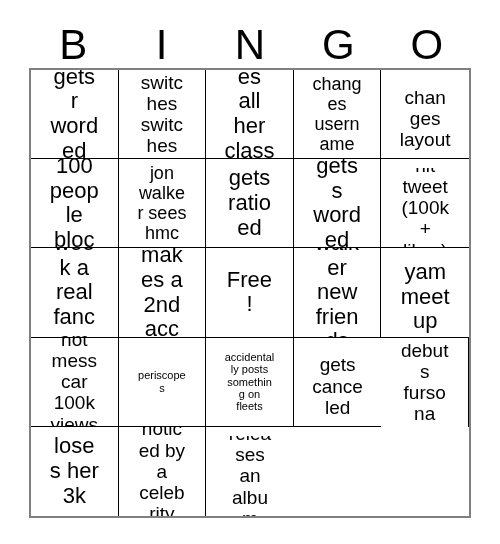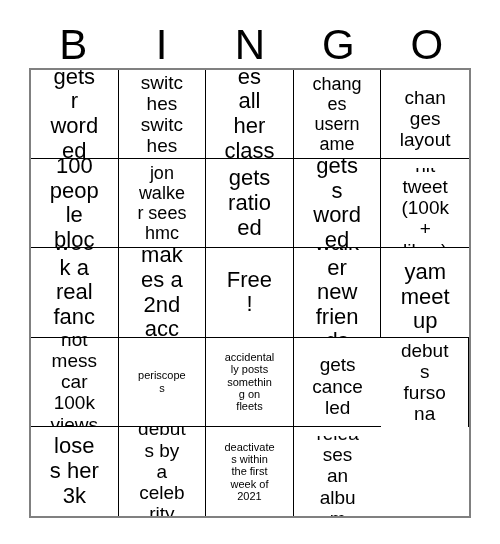--- a/index.html
+++ b/index.html
@@ -176,23 +176,20 @@
       <span class="cell-text sz-md">gets canceled</span>
     </div>
 
     <div class="bingo-cell row-5 col-1">
       <span class="cell-text sz-md">debuts fursona</span>
     </div>
     <div class="bingo-cell row-5 col-2">
       <span class="cell-text sz-xl">loses her 3k</span>
     </div>
     <div class="bingo-cell row-5 col-3">
-      <span class="cell-text sz-md">debuts by a celebrity</span>
-    </div>
-    <div class="bingo-cell row-5 col-4">
-      <span class="cell-text sz-xs">deactivates within the first week of 2021</span>
+      <span class="cell-text sz-md">noticed by a celebrity</span>
     </div>
     <div class="bingo-cell row-5 col-5">
       <span class="cell-text sz-md">releases an album</span>
     </div>
 
   </div>
 </div>
 
 </body></html>

